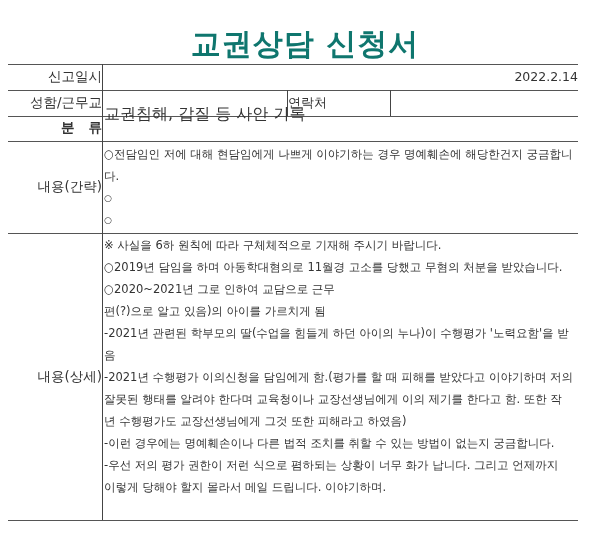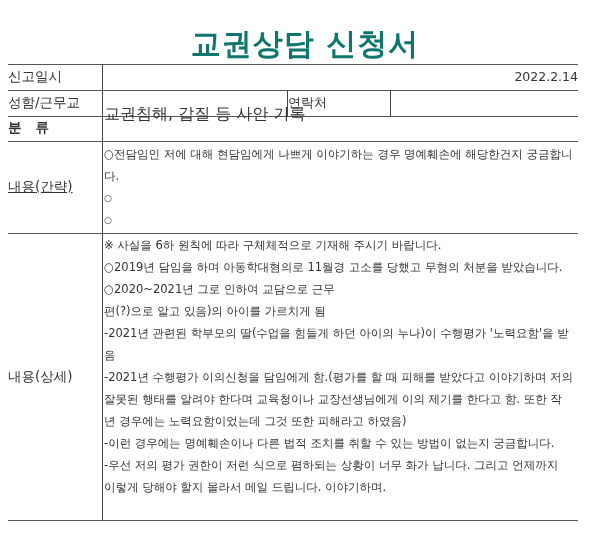--- a/index.html
+++ b/index.html
@@ -1,20 +1,20 @@
 <!DOCTYPE html>
 <html><head>
 <meta charset="utf-8">
 <style>
   html,body{margin:0;padding:0;background:#fff;}
   body{width:600px;height:537px;position:relative;overflow:hidden;font-family:"DejaVu Sans","Liberation Sans",sans-serif;color:#222;}
   .title{position:absolute;left:0;top:26px;width:600px;text-align:center;font-size:30px;font-weight:bold;color:#0f766e;letter-spacing:1px;line-height:36px;padding-left:10px;box-sizing:border-box;}
   .hl{position:absolute;left:8px;width:570px;height:0;border-top:1.5px solid #555;}
   .vl{position:absolute;width:0;border-left:1.3px solid #444;}
-  .lbl{position:absolute;left:8px;width:94px;text-align:left;font-size:13.5px;color:#333;}
+  .lbl{position:absolute;left:8px;width:94px;text-align:right;font-size:13.5px;color:#333;}
   .cell{position:absolute;font-size:11.5px;color:#333;line-height:24.5px;}
   .ln{white-space:nowrap;}
 </style>
 </head>
 <body>
 
 <div class="title">교권상담 신청서</div>
 
 <div class="hl" style="top:64px;"></div>
 <div class="hl" style="top:90px;"></div>
@@ -31,35 +31,35 @@
 <div class="cell" style="left:103px;width:475px;top:65px;text-align:right;font-size:12.5px;">2022.2.14</div>
 
 <div class="lbl" style="top:94px;">성함/근무교</div>
 <div class="cell" style="left:103px;width:184px;top:91px;height:25px;"></div>
 <div class="cell" style="left:288px;width:102px;top:91px;text-align:left;font-size:13px;">연락처</div>
 <div class="cell" style="left:391px;width:187px;top:91px;height:25px;"></div>
 
 <div class="lbl" style="top:119px;white-space:pre;font-weight:bold;">분   류</div>
 <div class="cell" style="left:104px;top:102px;font-size:16px;">교권침해, 갑질 등 사안 기록</div>
 
-<div class="lbl" style="top:178px;text-decoration:underline;">내용(간략)</div>
+<div class="lbl" style="top:178px;">내용(간략)</div>
 <div class="cell" style="left:104px;top:143px;width:472px;line-height:22px;">
   <div class="ln">○전담임인 저에 대해 현담임에게 나쁘게 이야기하는 경우 명예훼손에 해당한건지 궁금합니</div>
   <div class="ln">다.</div>
   <div class="ln" style="font-size:9px;">○</div>
   <div class="ln" style="font-size:9px;">○</div>
 </div>
 
 <div class="lbl" style="top:368px;">내용(상세)</div>
 <div class="cell" style="left:104px;top:234px;width:472px;line-height:22px;">
   <div class="ln">※ 사실을 6하 원칙에 따라 구체체적으로 기재해 주시기 바랍니다.</div>
   <div class="ln">○2019년 담임을 하며 아동학대혐의로 11월경 고소를 당했고 무혐의 처분을 받았습니다.</div>
   <div class="ln">○2020~2021년 그로 인하여 교담으로 근무</div>
   <div class="ln">편(?)으로 알고 있음)의 아이를 가르치게 됨</div>
   <div class="ln">-2021년 관련된 학부모의 딸(수업을 힘들게 하던 아이의 누나)이 수행평가 '노력요함'을 받</div>
   <div class="ln">음</div>
   <div class="ln">-2021년 수행평가 이의신청을 담임에게 함.(평가를 할 때 피해를 받았다고 이야기하며 저의</div>
   <div class="ln">잘못된 행태를 알려야 한다며 교육청이나 교장선생님에게 이의 제기를 한다고 함. 또한 작</div>
-  <div class="ln">년 경우에는 노력요함이었는데 그것 또한 피해라고 하였음)</div>
+  <div class="ln">년 수행평가도 교장선생님에게 그것 또한 피해라고 하였음)</div>
   <div class="ln">-이런 경우에는 명예훼손이나 다른 법적 조치를 취할 수 있는 방법이 없는지 궁금합니다.</div>
   <div class="ln">-우선 저의 평가 권한이 저런 식으로 폄하되는 상황이 너무 화가 납니다. 그리고 언제까지</div>
   <div class="ln">이렇게 당해야 할지 몰라서 메일 드립니다. 이야기하며.</div>
 </div>
 
 </body></html>

